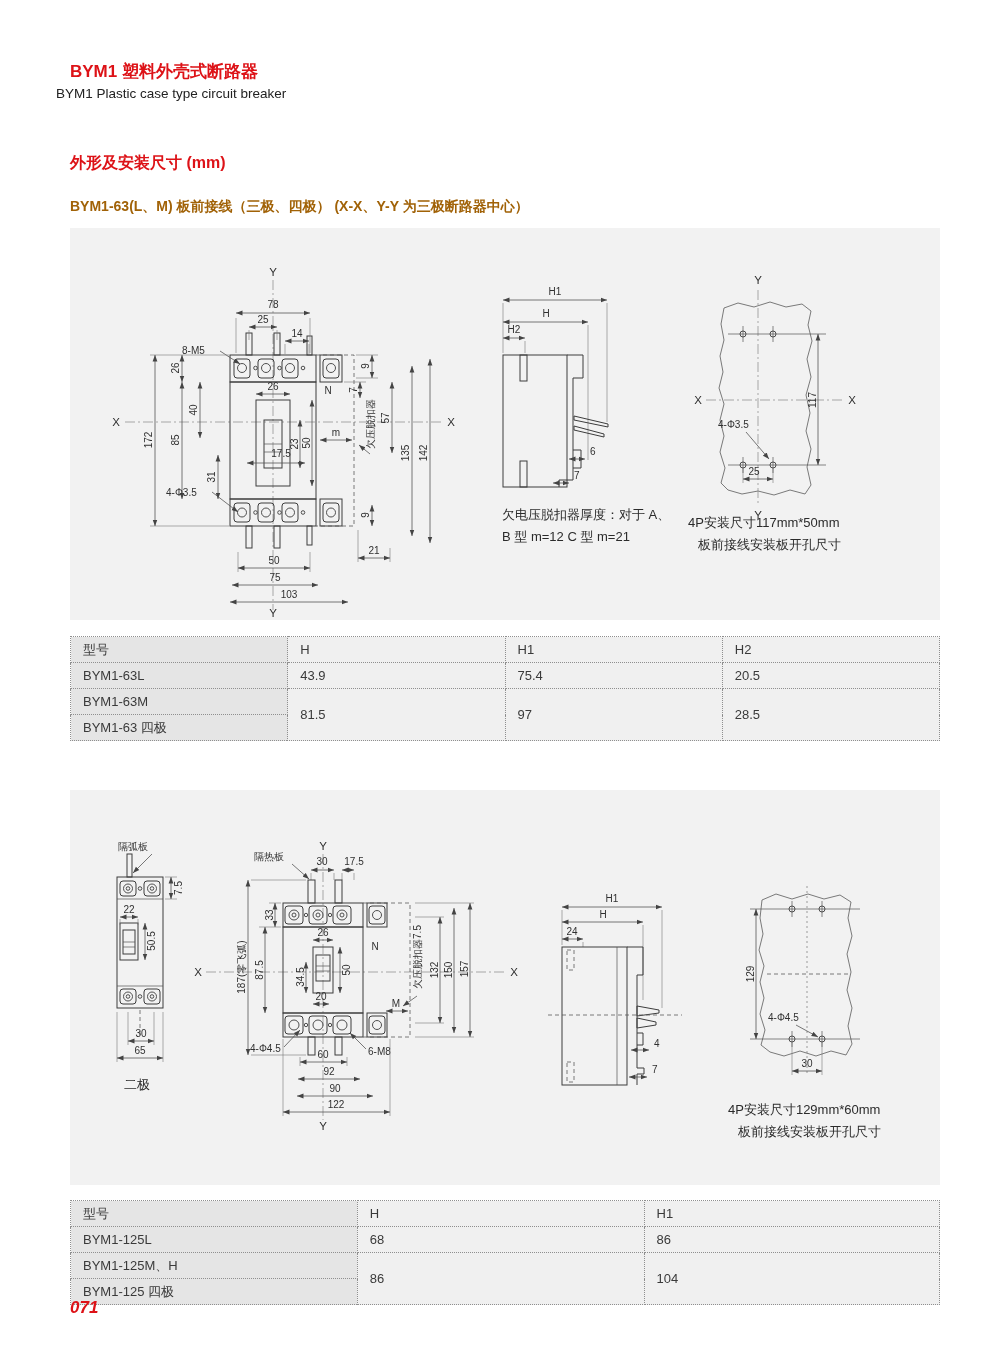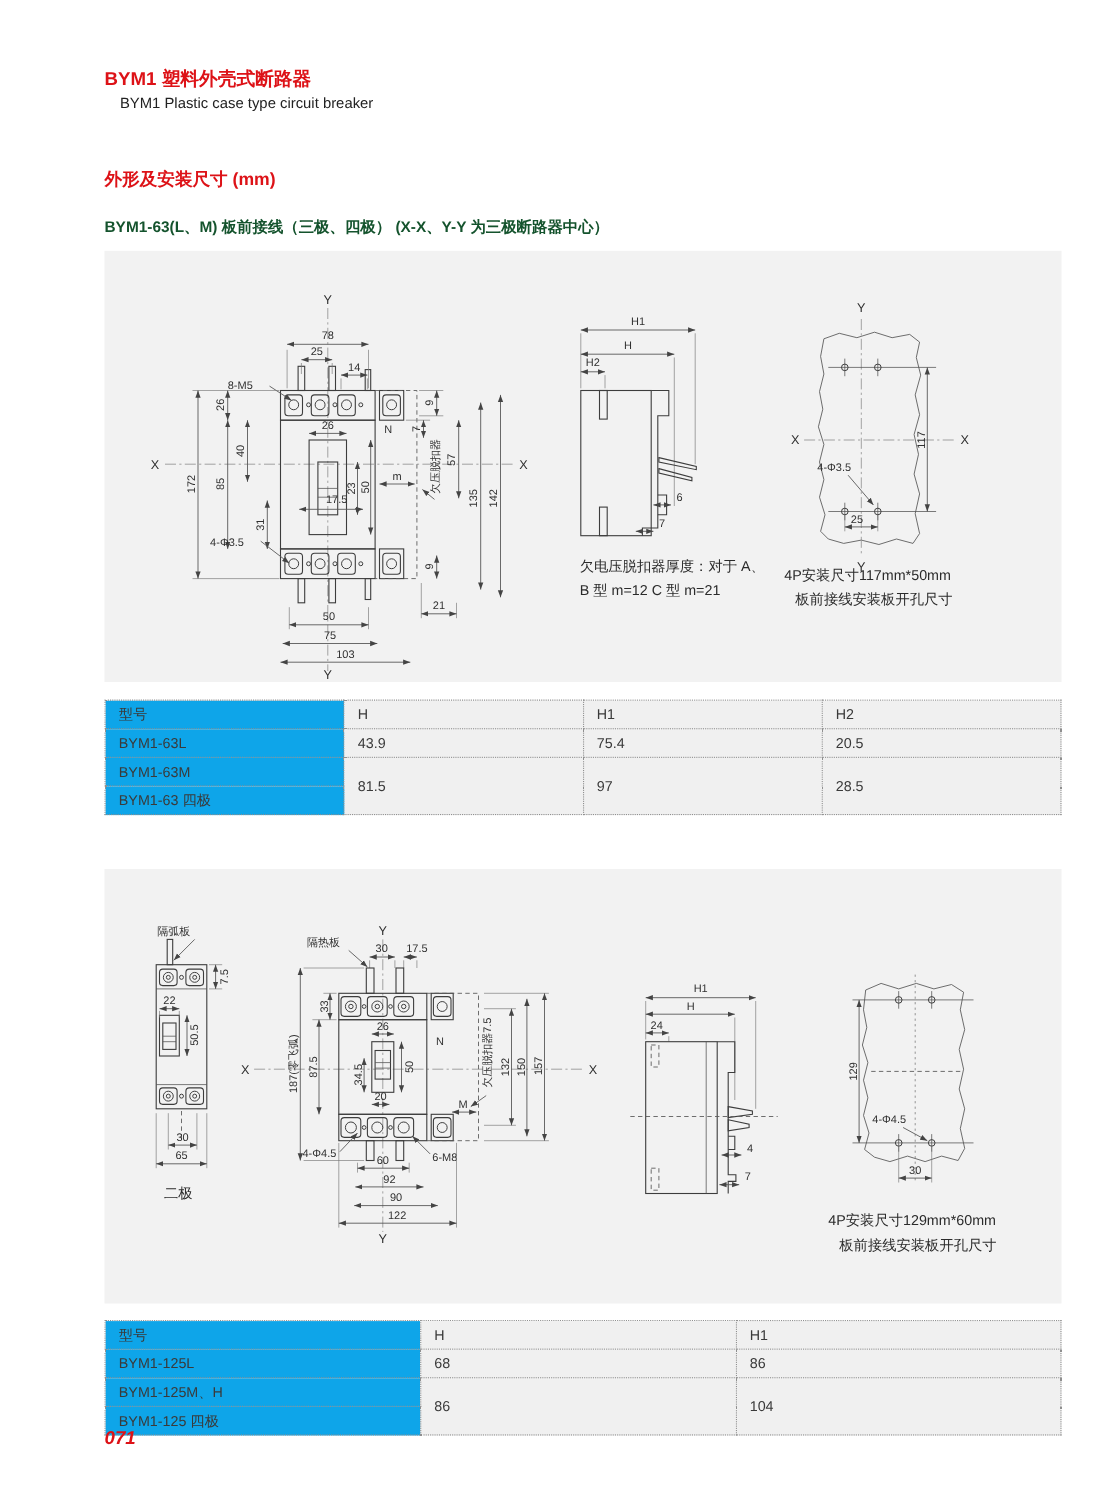--- a/index.html
+++ b/index.html
@@ -1,34 +1,34 @@
 <!DOCTYPE html>
 <html><head>
 <meta charset="utf-8">
 <style>
   :root{ --red:#dd1217; --ink:#2b2b2b; --line:#4a4a4a; }
   html,body{margin:0;padding:0;background:#fff;}
   .page{position:relative;width:1000px;height:1358px;background:#fff;
         font-family:"Liberation Sans","DejaVu Sans",sans-serif;overflow:hidden;}
-  .abs{position:absolute;margin-left:25px;}
+  .abs{position:absolute;}
   .title-zh{left:70px;top:60px;font-size:17px;font-weight:700;color:var(--red);}
-  .title-en{left:84px;top:86px;font-size:13.5px;color:#222;}
+  .title-en{left:56px;top:86px;font-size:13.5px;color:#222;}
   .sec-title{left:70px;top:153px;font-size:16px;font-weight:700;color:var(--red);}
-  .fig-caption{left:70px;top:198px;font-size:14px;font-weight:700;color:#14532d;}
+  .fig-caption{left:70px;top:198px;font-size:14px;font-weight:700;color:#a16207;}
   .fig2-caption{top:762px;}
   .panel{left:70px;background:#f2f2f2;}
   .p1{top:228px;width:870px;height:392px;}
   .p2{top:790px;width:870px;height:395px;}
   .t1{top:636px;} .t2{top:1200px;}
   .tablewrap{left:70px;width:870px;}
   table.spec{border-collapse:collapse;width:870px;table-layout:fixed;
              font-size:13px;color:#3a3a3a;}
   table.spec td{border:1px dotted #8f8f8f;background:#f0f0f0;
                 padding:2px 12px;height:21px;text-align:left;vertical-align:middle;}
-  table.spec td.model{background:#0ea5e9;}
+  table.spec td.model{background:#e5e5e5;}
   .pageno{left:70px;top:1298px;font-size:17px;font-weight:800;font-style:italic;color:var(--red);}
 
   
   svg{display:block;}
   .ol{fill:none;stroke:#3d3d3d;stroke-width:1;}
   .thin{fill:none;stroke:#555;stroke-width:.7;}
   .dim{fill:none;stroke:#555;stroke-width:.8;marker-start:url(#aS);marker-end:url(#aE);}
   .ld{fill:none;stroke:#555;stroke-width:.8;marker-end:url(#aE);}
   .ext{stroke:#777;stroke-width:.6;}
   .cl{stroke:#888;stroke-width:.7;stroke-dasharray:10 3 2 3;fill:none;}

